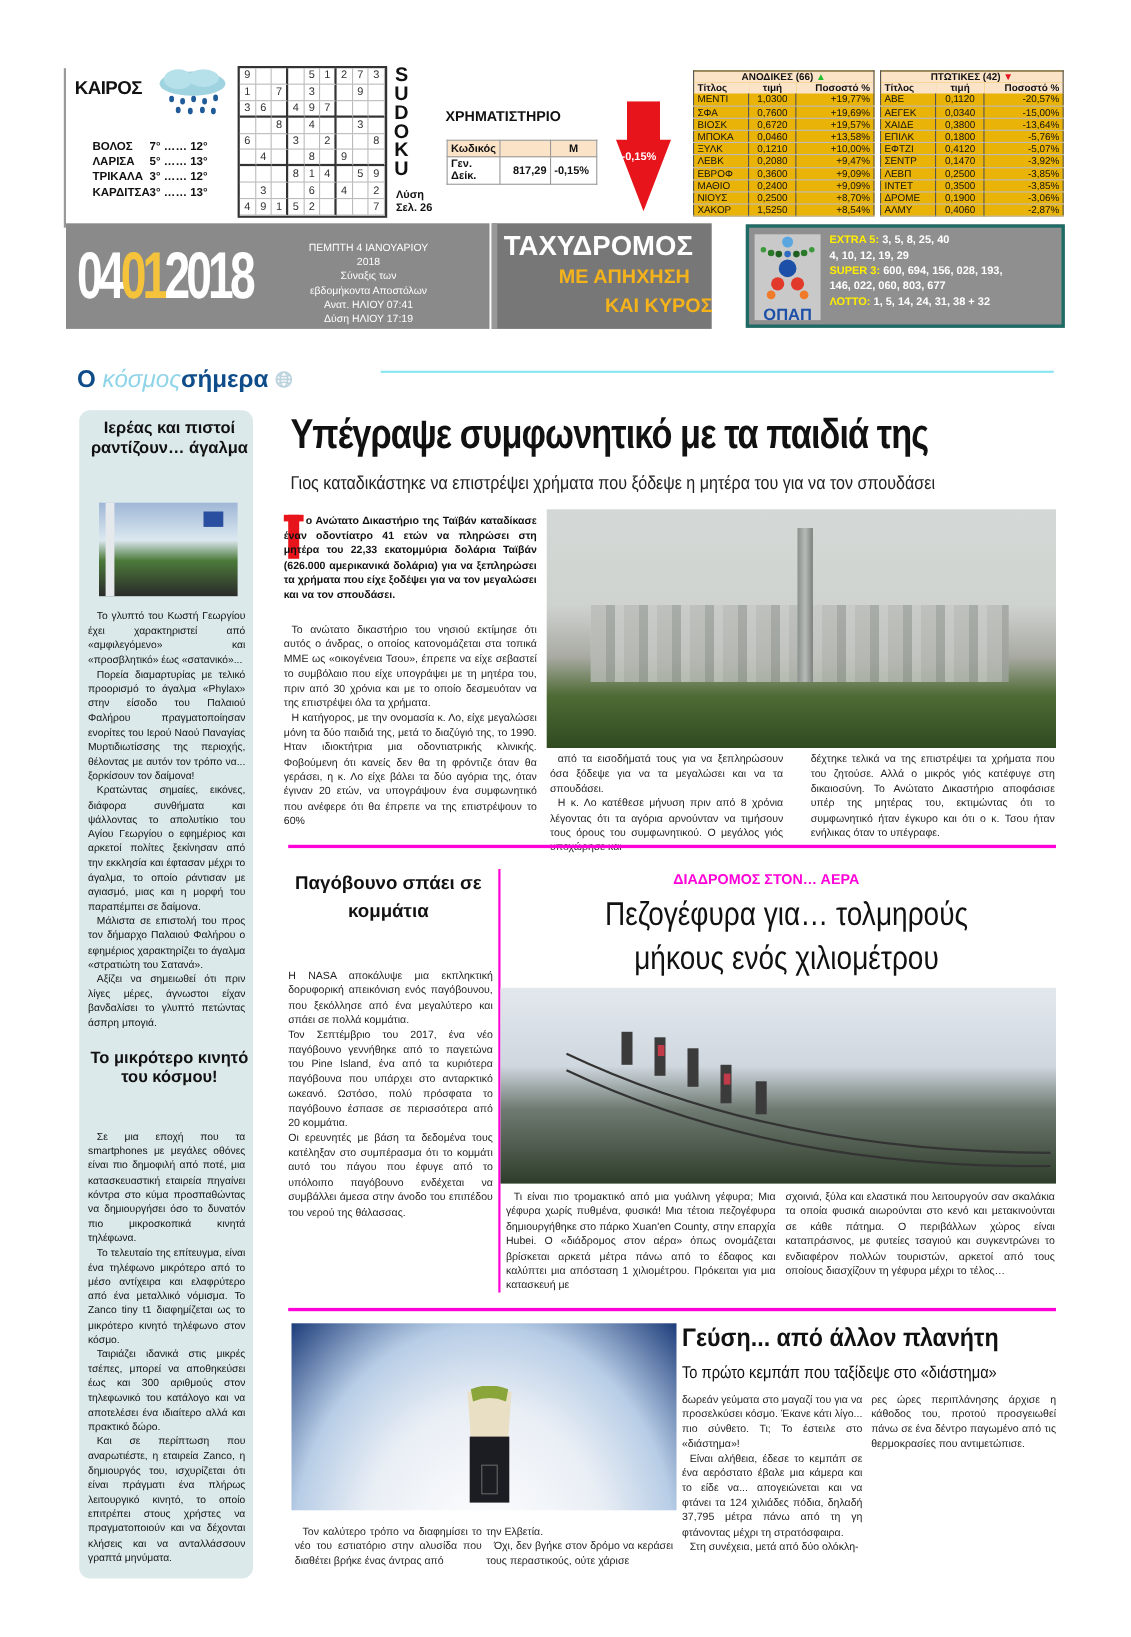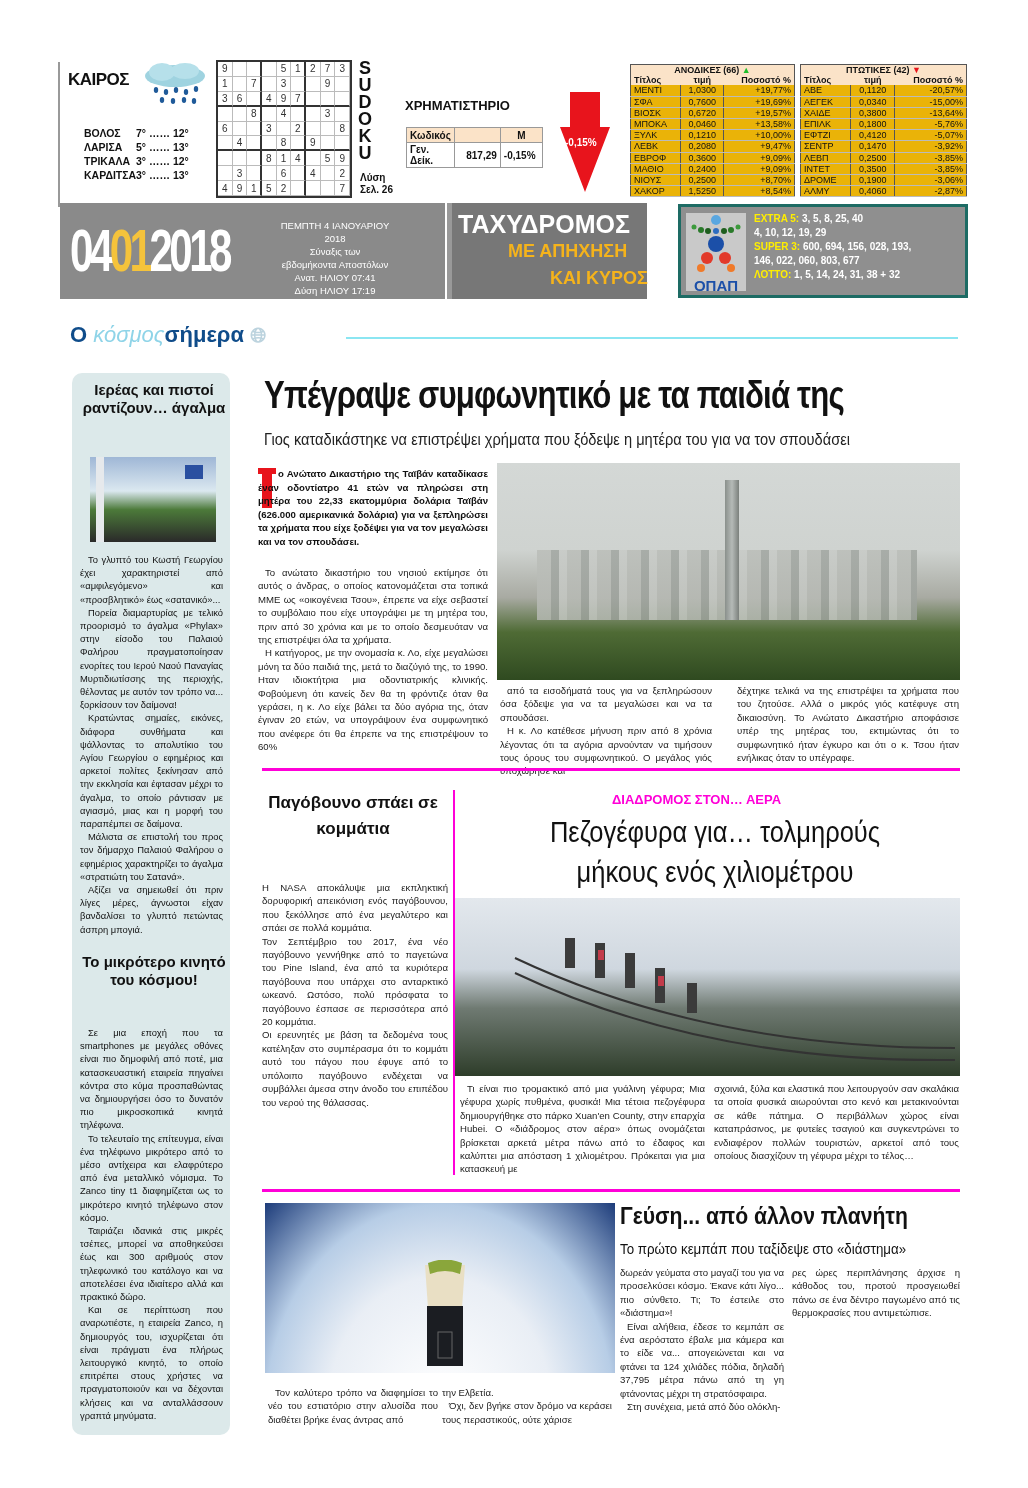--- a/index.html
+++ b/index.html
@@ -39,21 +39,21 @@
 #date-info{left:270px;top:219px;width:130px;text-align:center;color:#fff;font-size:9.5px;line-height:13px}
 #brand{left:447px;top:203px;width:200px;height:96px;background:#777;border-left:5px solid #999}
 #brand-title{left:458px;top:210px;color:#fff;font-size:25px;font-weight:bold;letter-spacing:0px}
 #brand-sub1{left:508px;top:241px;color:#f5b31b;font-size:18px;font-weight:bold}
 #brand-sub2{left:550px;top:268px;color:#f5b31b;font-size:18px;font-weight:bold}
 #opap{left:678px;top:204px;width:290px;height:94px;background:#8f8f8f;border:3px solid #1d6b64}
 #opap-logo{left:686px;top:213px;width:60px;height:78px;background:#c9c9c9}
 #opap-text{left:754px;top:212px;font-size:10px;color:#fff;font-weight:bold;line-height:14px}
 #opap-text .y{color:#ffee00}
 
-#section-logo{left:70px;top:322px;font-size:22px;font-weight:bold;color:#0f4c8a}
+#section-logo{left:70px;top:332px;font-size:22px;font-weight:bold;color:#0f4c8a}
 #section-logo .k{color:#8fd4e8;font-style:italic;font-weight:normal}
 #section-line{left:346px;top:337px;width:612px;height:2px;background:#8be6f2}
 
 #left-col{left:72px;top:373px;width:158px;height:1062px;background:#dce9ea;border-radius:10px}
 .lcol-h{position:absolute;left:72px;width:164px;text-align:center;font-weight:bold;font-size:15px;line-height:18px}
 .lcol-p{position:absolute;left:80px;width:143px;font-size:9.4px;line-height:13.2px;text-align:justify}
 .lcol-p p{text-indent:8px}
 #side-photo{left:90px;top:457px;width:126px;height:85px;background:linear-gradient(#9fb7d6,#dbe8f0 40%,#4c7a3a 62%,#2a2a2a)}
 
 #main-title{left:264px;top:374px;font-size:38px;font-weight:bold;letter-spacing:-1px;transform:scaleX(0.82);transform-origin:left top;white-space:nowrap}

